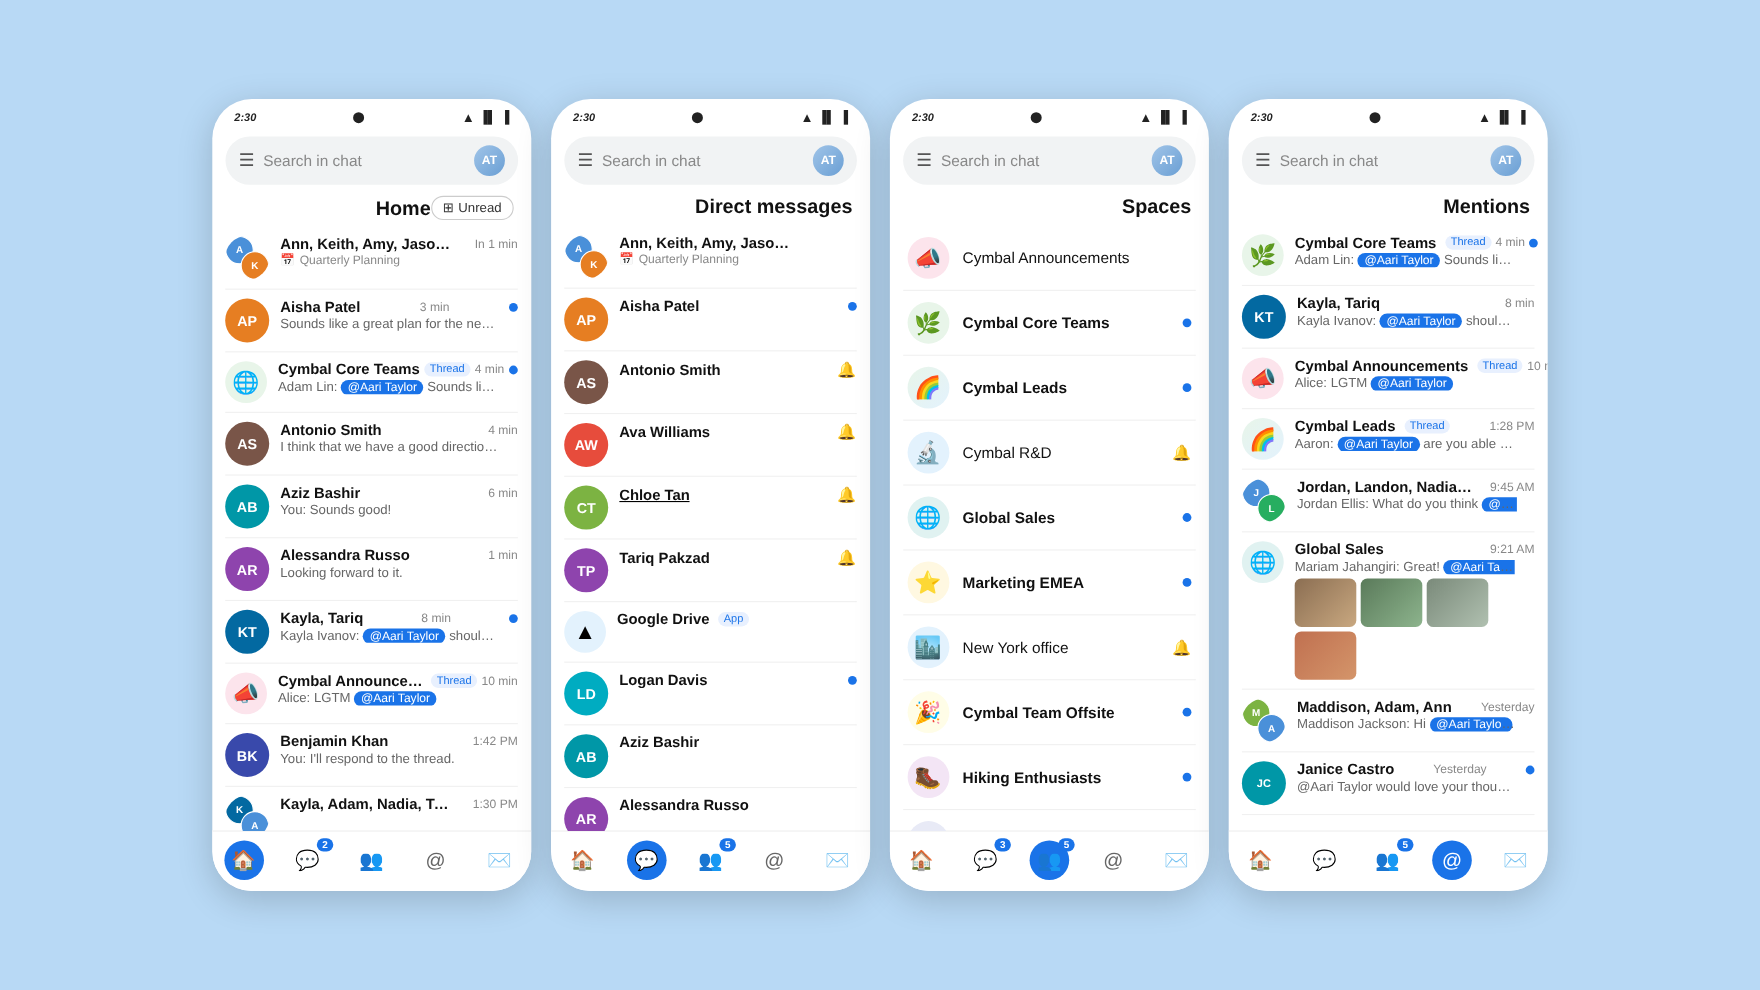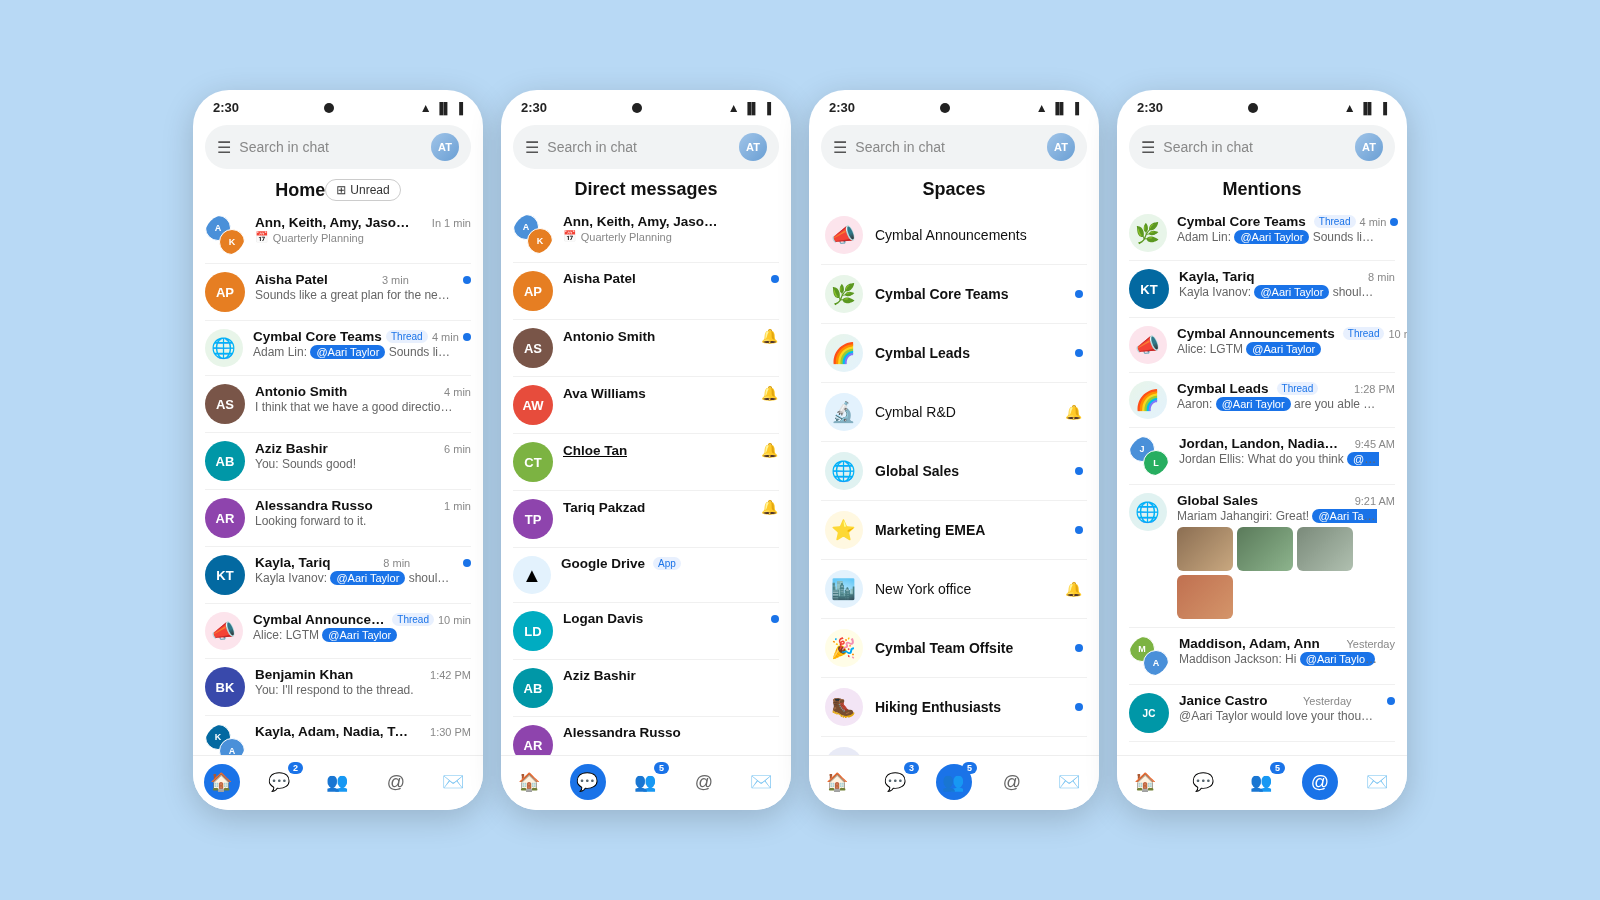--- a/index.html
+++ b/index.html
@@ -30,21 +30,21 @@
     .status-bar {
       display: flex;
       justify-content: space-between;
       align-items: center;
       padding: 10px 20px 4px;
       font-size: 12px;
       font-weight: 600;
       color: #222;
       flex-shrink: 0;
     }
-    .status-bar .time { font-weight: 700; font-size: 13px; }
+    .status-bar .time { font-weight: 700; font-size: 10px; font-style: italic; }
     .status-bar .camera {
       width: 10px; height: 10px;
       background: #222;
       border-radius: 50%;
     }
     .status-icons { display: flex; gap: 4px; align-items: center; }
     .search-bar {
       display: flex;
       align-items: center;
       margin: 6px 12px 8px;
@@ -57,21 +57,21 @@
     .search-bar .menu-icon { font-size: 16px; color: #555; cursor: pointer; }
     .search-bar .search-text { flex: 1; color: #888; font-size: 14px; }
     .search-bar .avatar-small {
       width: 28px; height: 28px; border-radius: 50%;
       background: linear-gradient(135deg, #a0c4e8, #6a9fd4);
       display: flex; align-items: center; justify-content: center;
       font-size: 11px; color: #fff; font-weight: 600;
     }
     .page-title-row {
       display: flex;
-      justify-content: center;
+      justify-content: flex-end;
       align-items: center;
       padding: 2px 16px 6px;
       flex-shrink: 0;
     }
     .page-title {
       font-size: 18px;
       font-weight: 700;
       color: #111;
     }
     .unread-btn {

